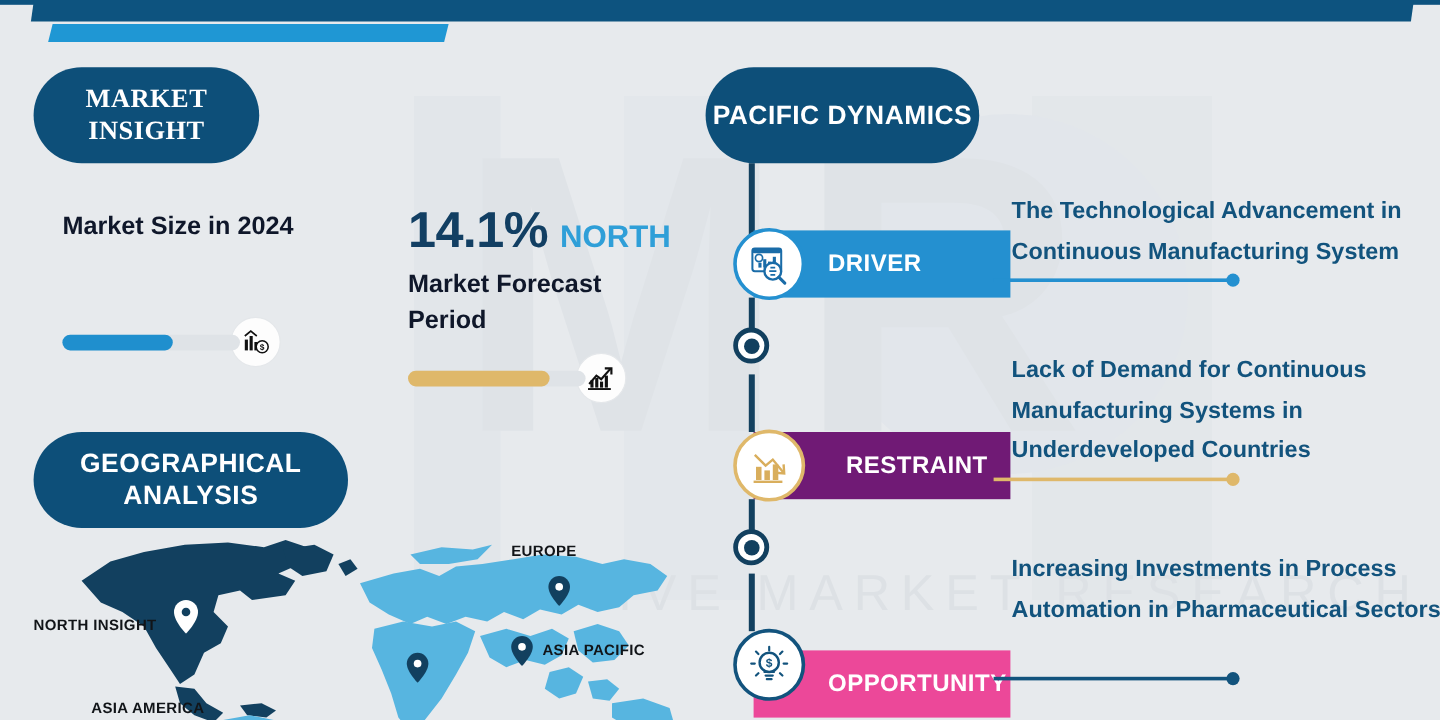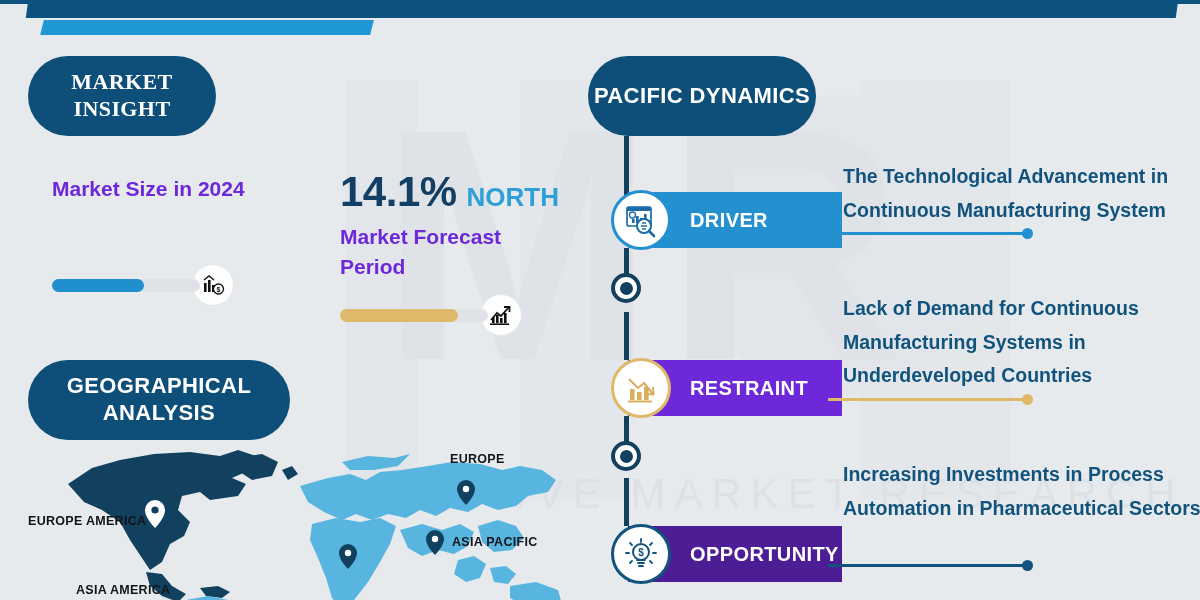--- a/index.html
+++ b/index.html
@@ -116,21 +116,21 @@
   }
   .stat-unit {
     font-size: 26px;
     font-weight: 700;
     color: #2f9fd8;
   }
   .stat-label {
     margin-top: 6px;
     font-size: 21px;
     font-weight: 600;
-    color: #6d28d9;
+    color: #0f172a;
     line-height: 1.45;
     max-width: 215px;
   }
 
   
   .bar-wrap {
     position: absolute;
     display: flex;
     align-items: center;
     z-index: 5;
@@ -169,21 +169,21 @@
     position: absolute;
     font-size: 12.5px;
     font-weight: 700;
     color: #111418;
     letter-spacing: .3px;
     white-space: nowrap;
     z-index: 6;
   }
   #geo-na { left: 28px; top: 514px; }
   #geo-sa { left: 76px; top: 583px; }
-  #geo-eu { left: 428px; top: 452px; padding-left: 22px; }
+  #geo-eu { left: 404px; top: 452px; padding-left: 22px; }
   #geo-ap { left: 432px; top: 535px; margin-left: 20px; }
   .spine {
     position: absolute;
     left: 624px;
     width: 5px;
     background: #12405f;
     z-index: 4;
   }
   .node-dot {
     position: absolute;
@@ -225,22 +225,22 @@
   .dyn-icon {
     position: absolute;
     left: 0; top: -2px;
     width: 60px; height: 60px;
     border-radius: 50%;
     background: #ffffff;
     display: flex; align-items: center; justify-content: center;
     z-index: 7;
   }
   #dyn-driver .bar-body     { background: #2490d0; width: 214px; }
-  #dyn-restraint .bar-body  { background: #6d28d9; width: 214px; }
-  #dyn-opportunity .bar-body{ background: #4c1d95; width: 214px; }
+  #dyn-restraint .bar-body  { background: #701a75; width: 214px; justify-content: center; }
+  #dyn-opportunity .bar-body{ background: #ec4899; width: 214px; margin-top: 16px; }
   #dyn-driver .dyn-icon     { border: 3px solid #2490d0; }
   #dyn-restraint .dyn-icon  { border: 3px solid #dfb86a; }
   #dyn-opportunity .dyn-icon{ border: 3px solid #12537d; }
 
   .dyn-desc {
     position: absolute;
     left: 843px;
     width: 380px;
     font-size: 19.5px;
     font-weight: 700;
@@ -375,21 +375,21 @@
   <g>
     <path fill="#12405f" d="M416 40 a9 9 0 0 1 9 9 c0 7 -9 16 -9 16 s-9 -9 -9 -16 a9 9 0 0 1 9 -9 z"></path>
     <circle cx="416" cy="49" r="3.2" fill="#ffffff"></circle>
   </g>
   <g>
     <path fill="#12405f" d="M385 90 a9 9 0 0 1 9 9 c0 7 -9 16 -9 16 s-9 -9 -9 -16 a9 9 0 0 1 9 -9 z"></path>
     <circle cx="385" cy="99" r="3.2" fill="#ffffff"></circle>
   </g>
 </svg>
 
-<div class="geo-label" id="geo-na">EUROPE AMERICA</div>
+<div class="geo-label" id="geo-na">NORTH INSIGHT</div>
 <div class="geo-label" id="geo-sa">ASIA AMERICA</div>
 <div class="geo-label" id="geo-eu">EUROPE</div>
 <div class="geo-label" id="geo-ap">ASIA PACIFIC</div>
 
 <div class="pill" id="pill-market-dynamics">
   <span>PACIFIC DYNAMICS</span>
 </div>
 
 <div class="spine" style="top:136px; height:62px;"></div>
 <div class="spine" style="top:248px; height:36px;"></div>

